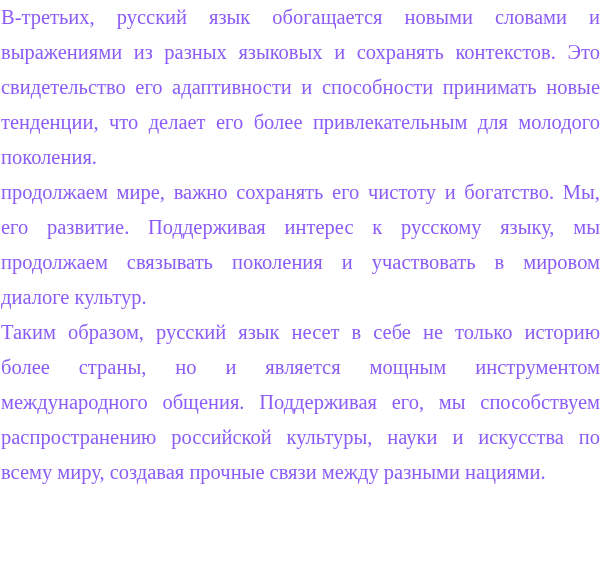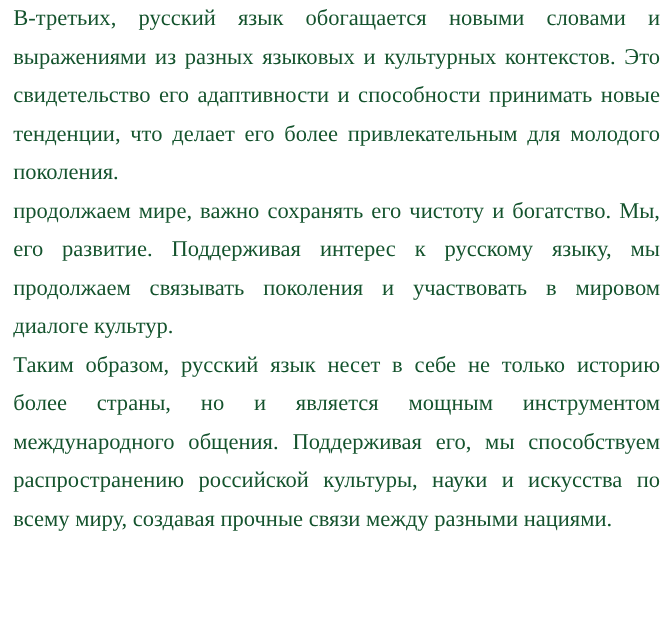--- a/index.html
+++ b/index.html
@@ -25,41 +25,41 @@
       margin: 0;
       padding: 0;
     }
     .line {
       display: block;
       width: 600px;
       height: 35px;
       line-height: 35px;
       font-family: "Liberation Serif", "DejaVu Serif", serif;
       font-size: 20.5px;
-      color: #14532d;
+      color: #8b5cf6;
       white-space: nowrap;
       text-align: justify;
       text-align-last: justify;
       overflow: hidden;
-      padding-left: 12px;
+      padding-left: 1px;
       box-sizing: border-box;
     }
     .line.last {
       text-align: left;
       text-align-last: left;
     }
   </style>
 </head>
 <body>
 
 <div class="page">
 
   <div class="paragraph">
     <span class="line">В-третьих, русский язык обогащается новыми словами и</span>
-    <span class="line">выражениями из разных языковых и культурных контекстов. Это</span>
+    <span class="line">выражениями из разных языковых и сохранять контекстов. Это</span>
     <span class="line">свидетельство его адаптивности и способности принимать новые</span>
     <span class="line">тенденции, что делает его более привлекательным для молодого</span>
     <span class="line last">поколения.</span>
   </div>
 
   <div class="paragraph">
     <span class="line">продолжаем мире, важно сохранять его чистоту и богатство. Мы,</span>
     <span class="line">его развитие. Поддерживая интерес к русскому языку, мы</span>
     <span class="line">продолжаем связывать поколения и участвовать в мировом</span>
     <span class="line last">диалоге культур.</span>

